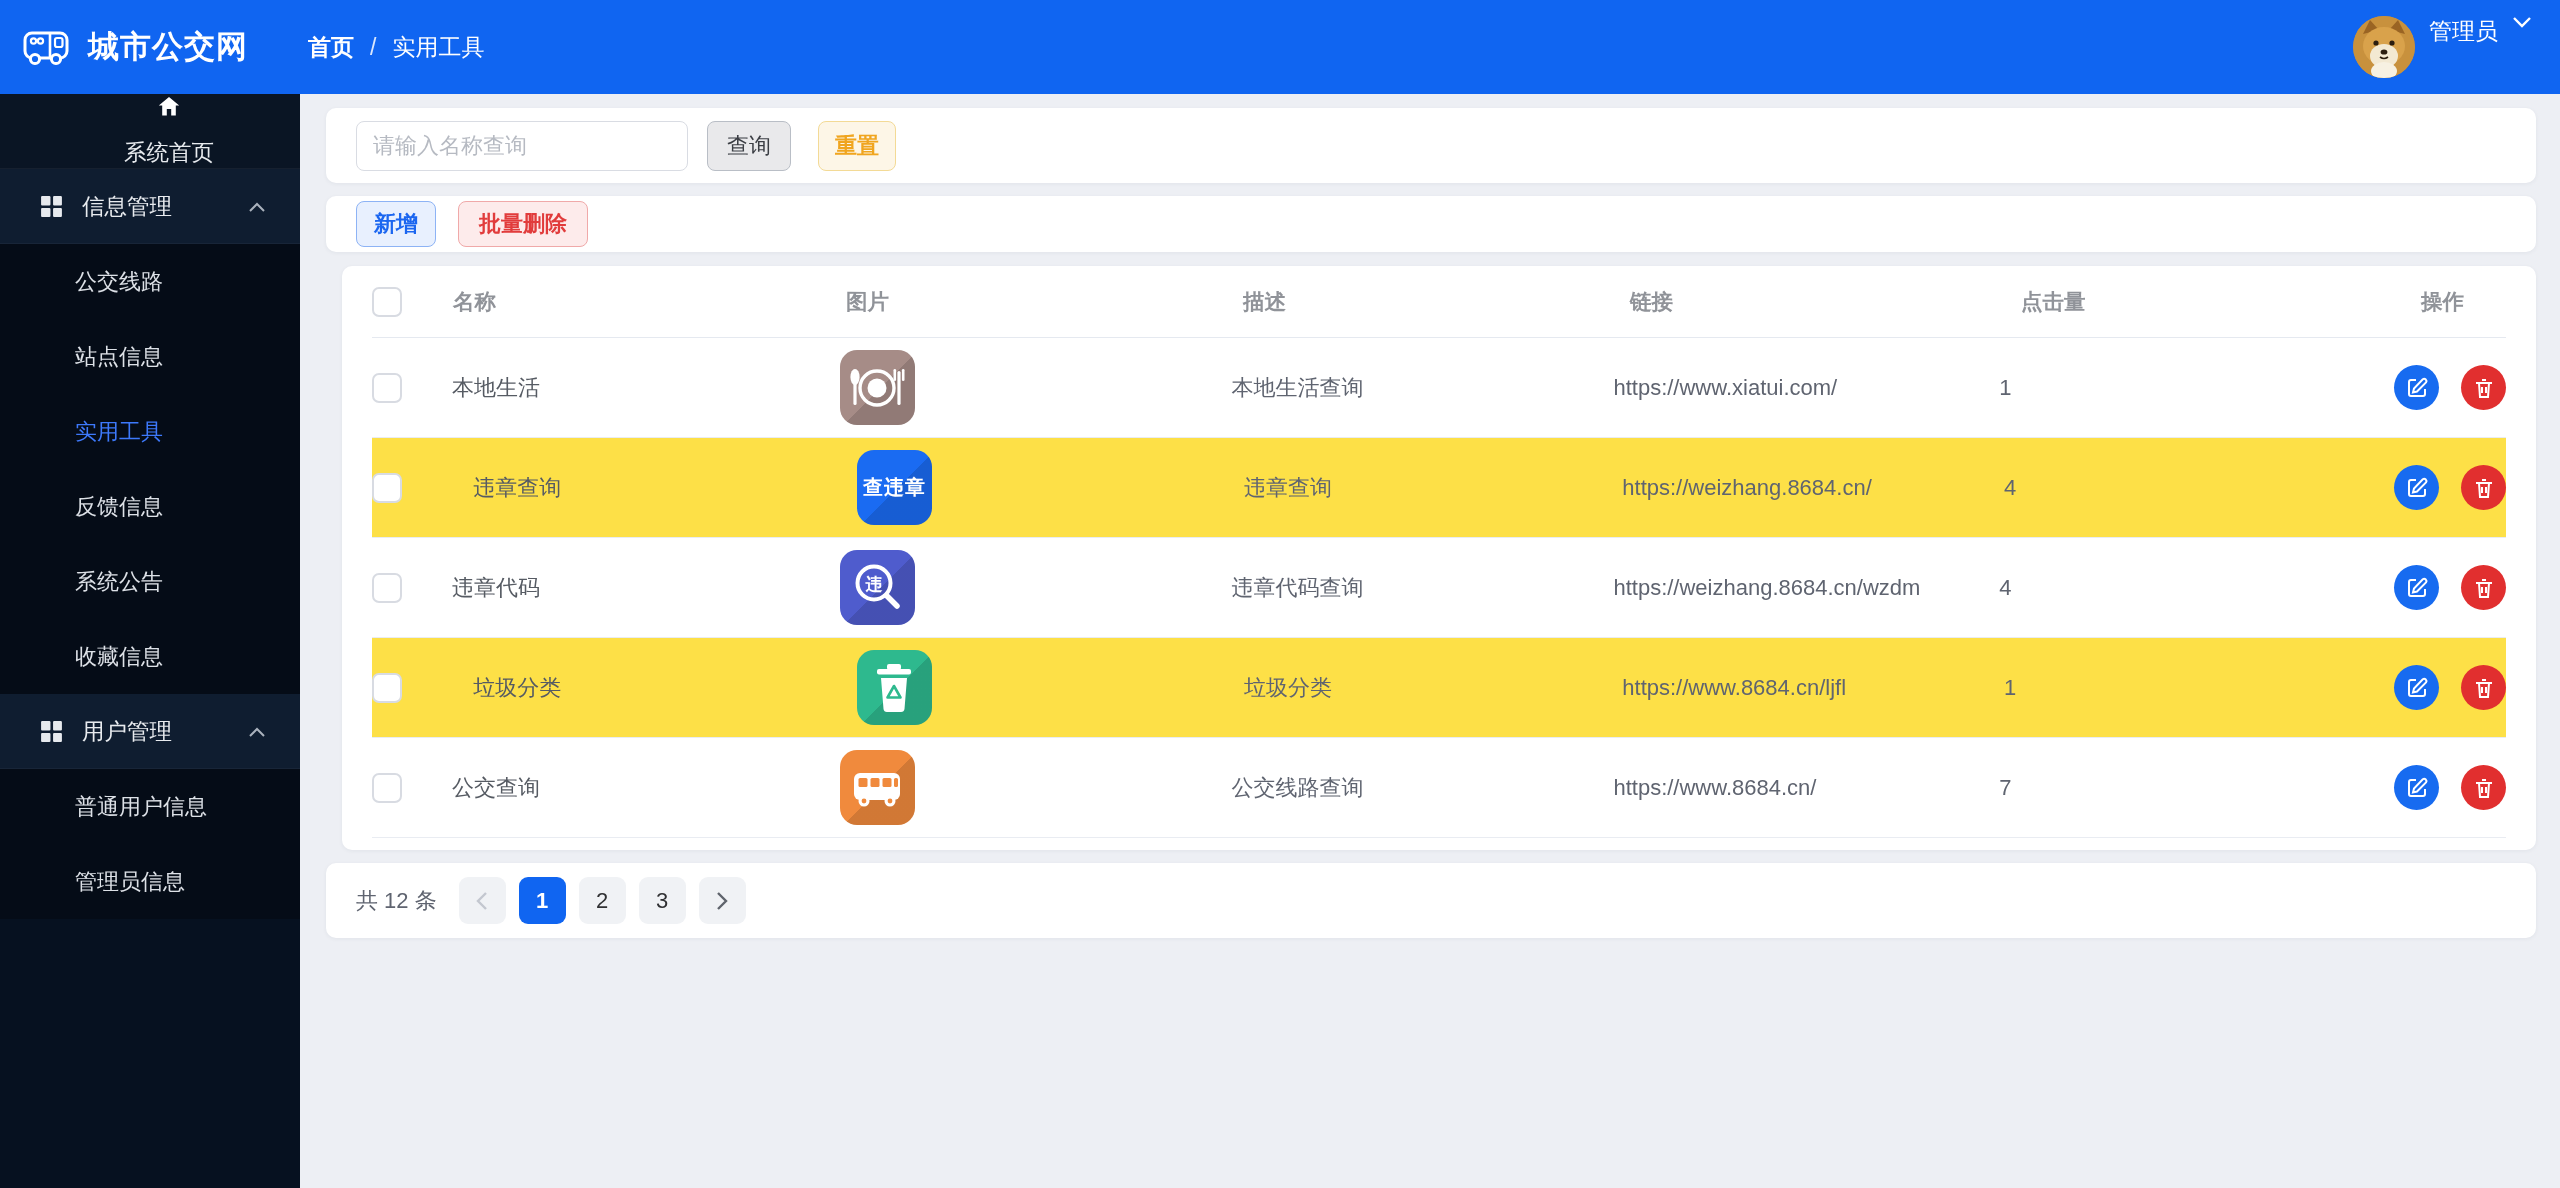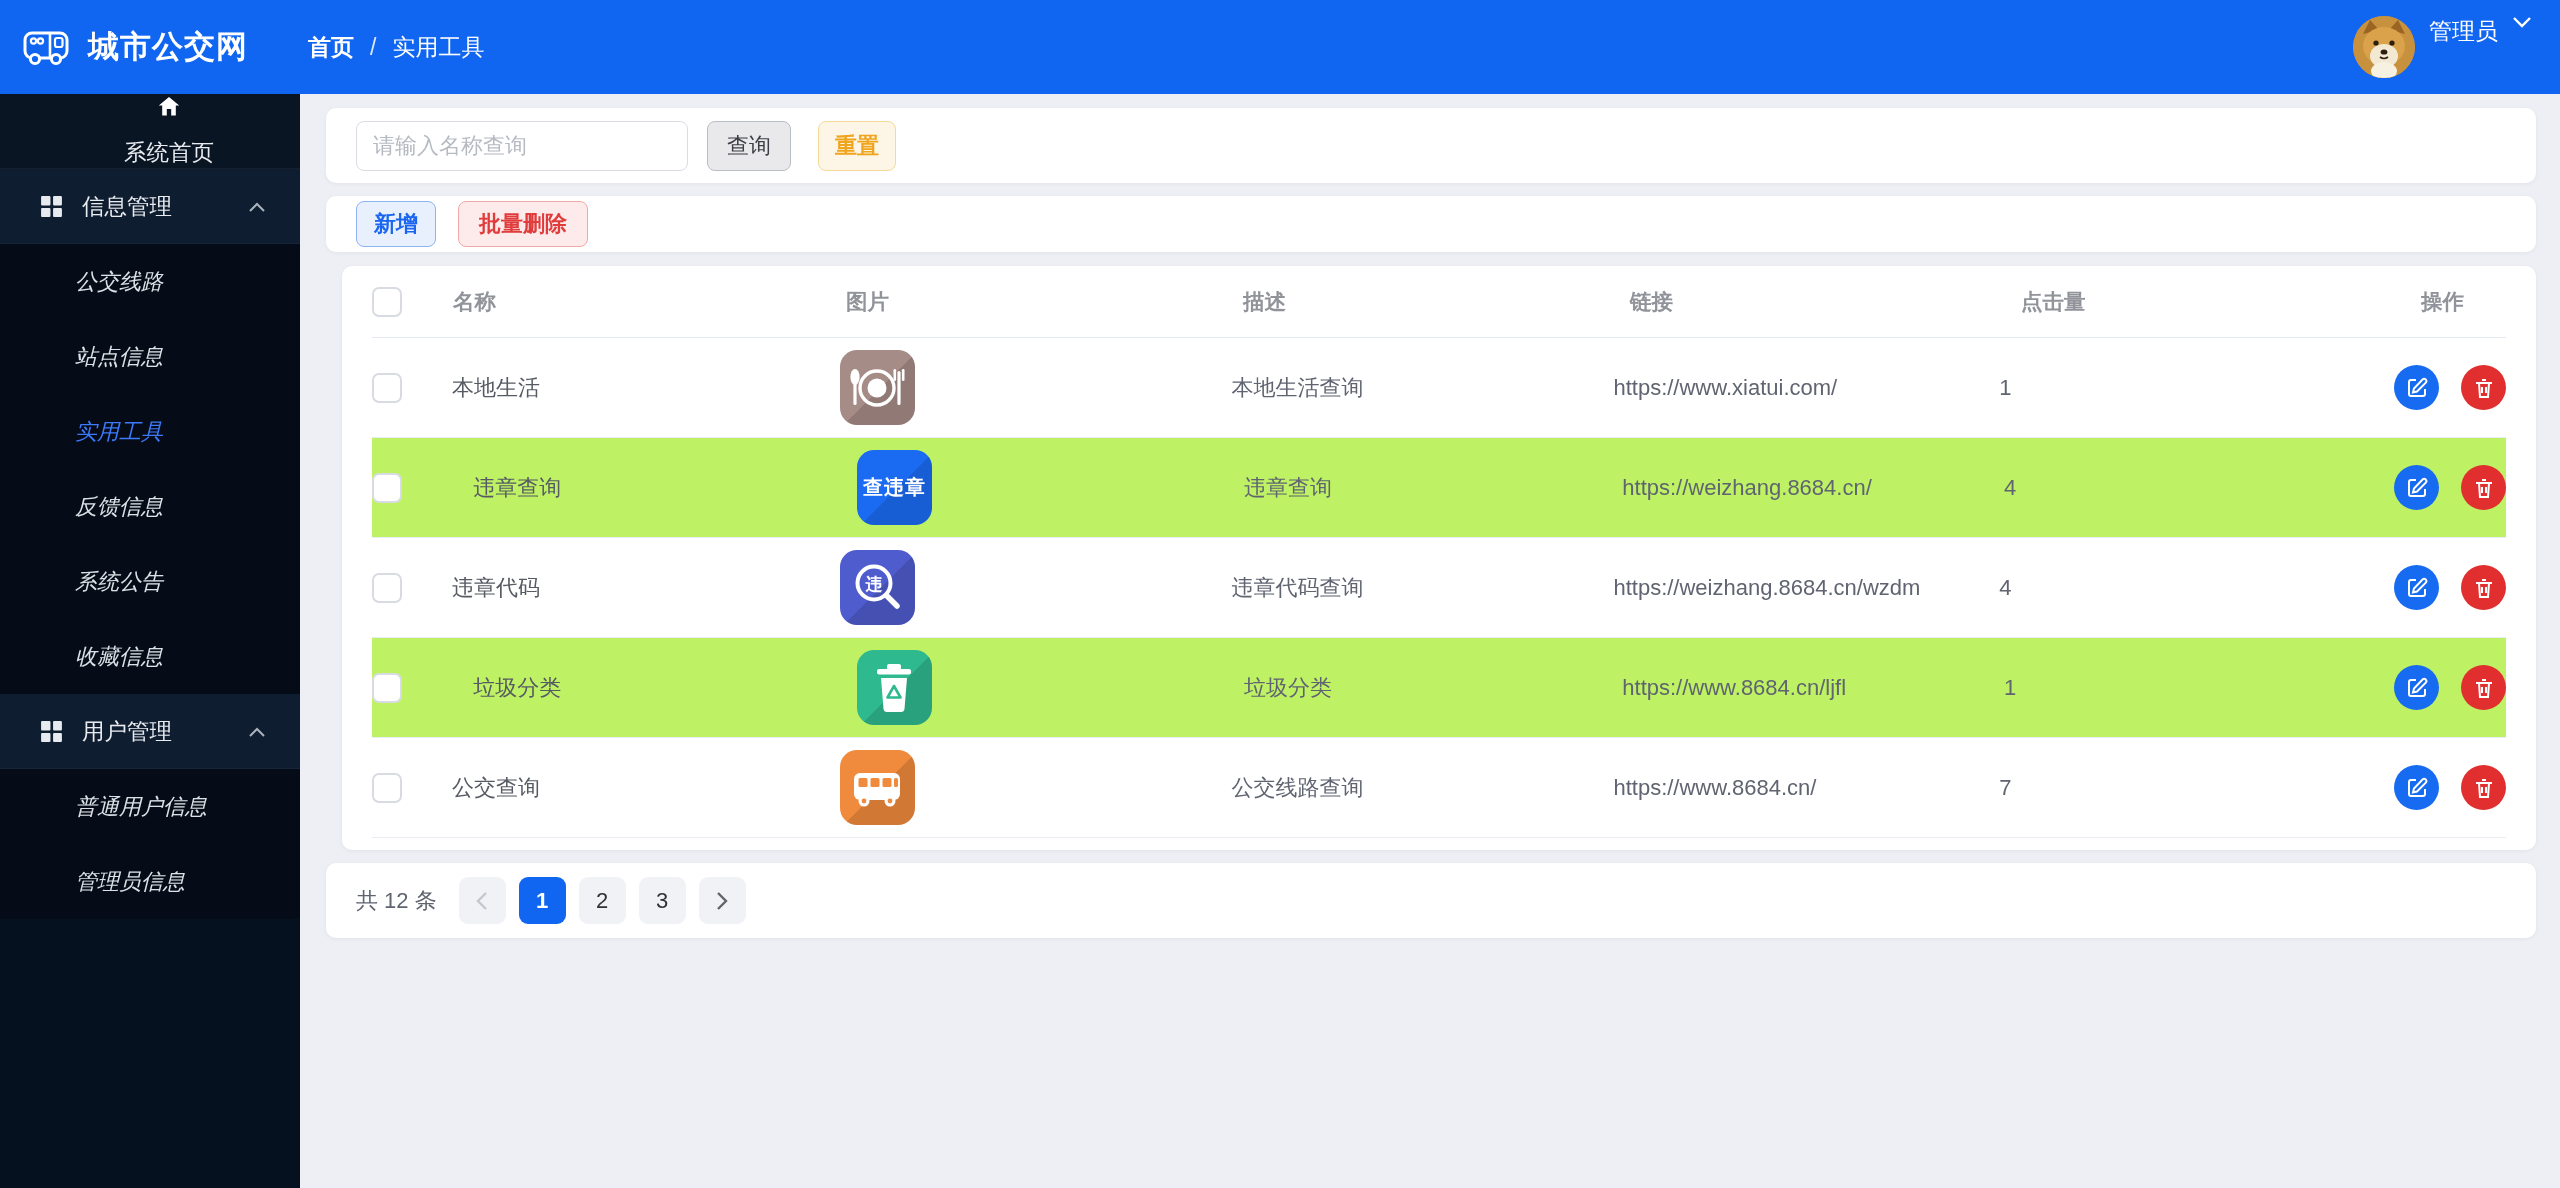--- a/index.html
+++ b/index.html
@@ -20,21 +20,21 @@
   .user-name { font-size:23px; }
 
   
   .sidebar { position:absolute; left:0; top:94px; width:300px; height:1094px;
     background:#061120; color:#e8ebef; }
   .side-item, .side-group { height:75px; display:flex; align-items:center; gap:17px;
     padding-left:38px; font-size:22.5px; cursor:pointer; }
   .side-item { background:#0a1524; border-bottom:1px solid rgba(255,255,255,.05);flex-direction:column; }
   .side-group { background:#0f1d30; position:relative; border-bottom:1px solid rgba(255,255,255,.04); }
   .side-group .chev { position:absolute; right:34px; top:50%; transform:translateY(-50%); }
-  .submenu { background:#050c17;font-style:italic; }
+  .submenu { background:#050c17; }
   .sub-item { height:75px; display:flex; align-items:center; padding-left:75px;
     font-size:22px; color:#dde1e7; cursor:pointer; }
   .sub-item.active { color:#3d79fb; }
   .side-ico { width:27px; height:27px; display:flex; align-items:center; justify-content:center; }
 
   
   .main { position:absolute; left:300px; top:94px; width:2260px; height:1094px;
     background:#edeff4; padding:14px 24px 0 26px; }
   .card { background:#fff; border-radius:10px; box-shadow:0 1px 4px rgba(31,45,61,.06); }
 
@@ -54,21 +54,21 @@
     color:#1b66f0; font-weight:bold; }
   .btn-batch { width:130px; height:46px; margin-left:22px; background:#fdebeb;
     border:1.5px solid #f0a9a9; color:#e13c3c; font-weight:bold; }
 
   
   .table-card { padding:0 30px 12px 30px; margin-bottom:13px;margin-left:16px; }
   .t-row { display:flex; align-items:center; }
   .t-head { height:72px; border-bottom:1px solid #e5e9f0; color:#909399;
     font-weight:bold; font-size:21.5px; }
   .t-body-row { height:100px; border-bottom:1px solid #e9ecf2; font-size:22px; color:#5f6470; }
-  .t-body-row.striped { background:#bef264;gap:28px; }
+  .t-body-row.striped { background:#fde047;gap:28px; }
   .col-check { width:81px; display:flex; align-items:center; }
   .col-name { width:393px; }
   .col-img { width:397px; display:flex; align-items:center; }
   .col-desc { width:387px; }
   .col-link { width:391px; }
   .col-clicks { width:400px; }
   .col-actions { flex:1; display:flex; align-items:center; gap:22px; }
   .cell-name { color:#565b63; }
   .checkbox { width:30px; height:30px; background:#fff; border:2px solid #d8dbe2;
     border-radius:7px; cursor:pointer; }

